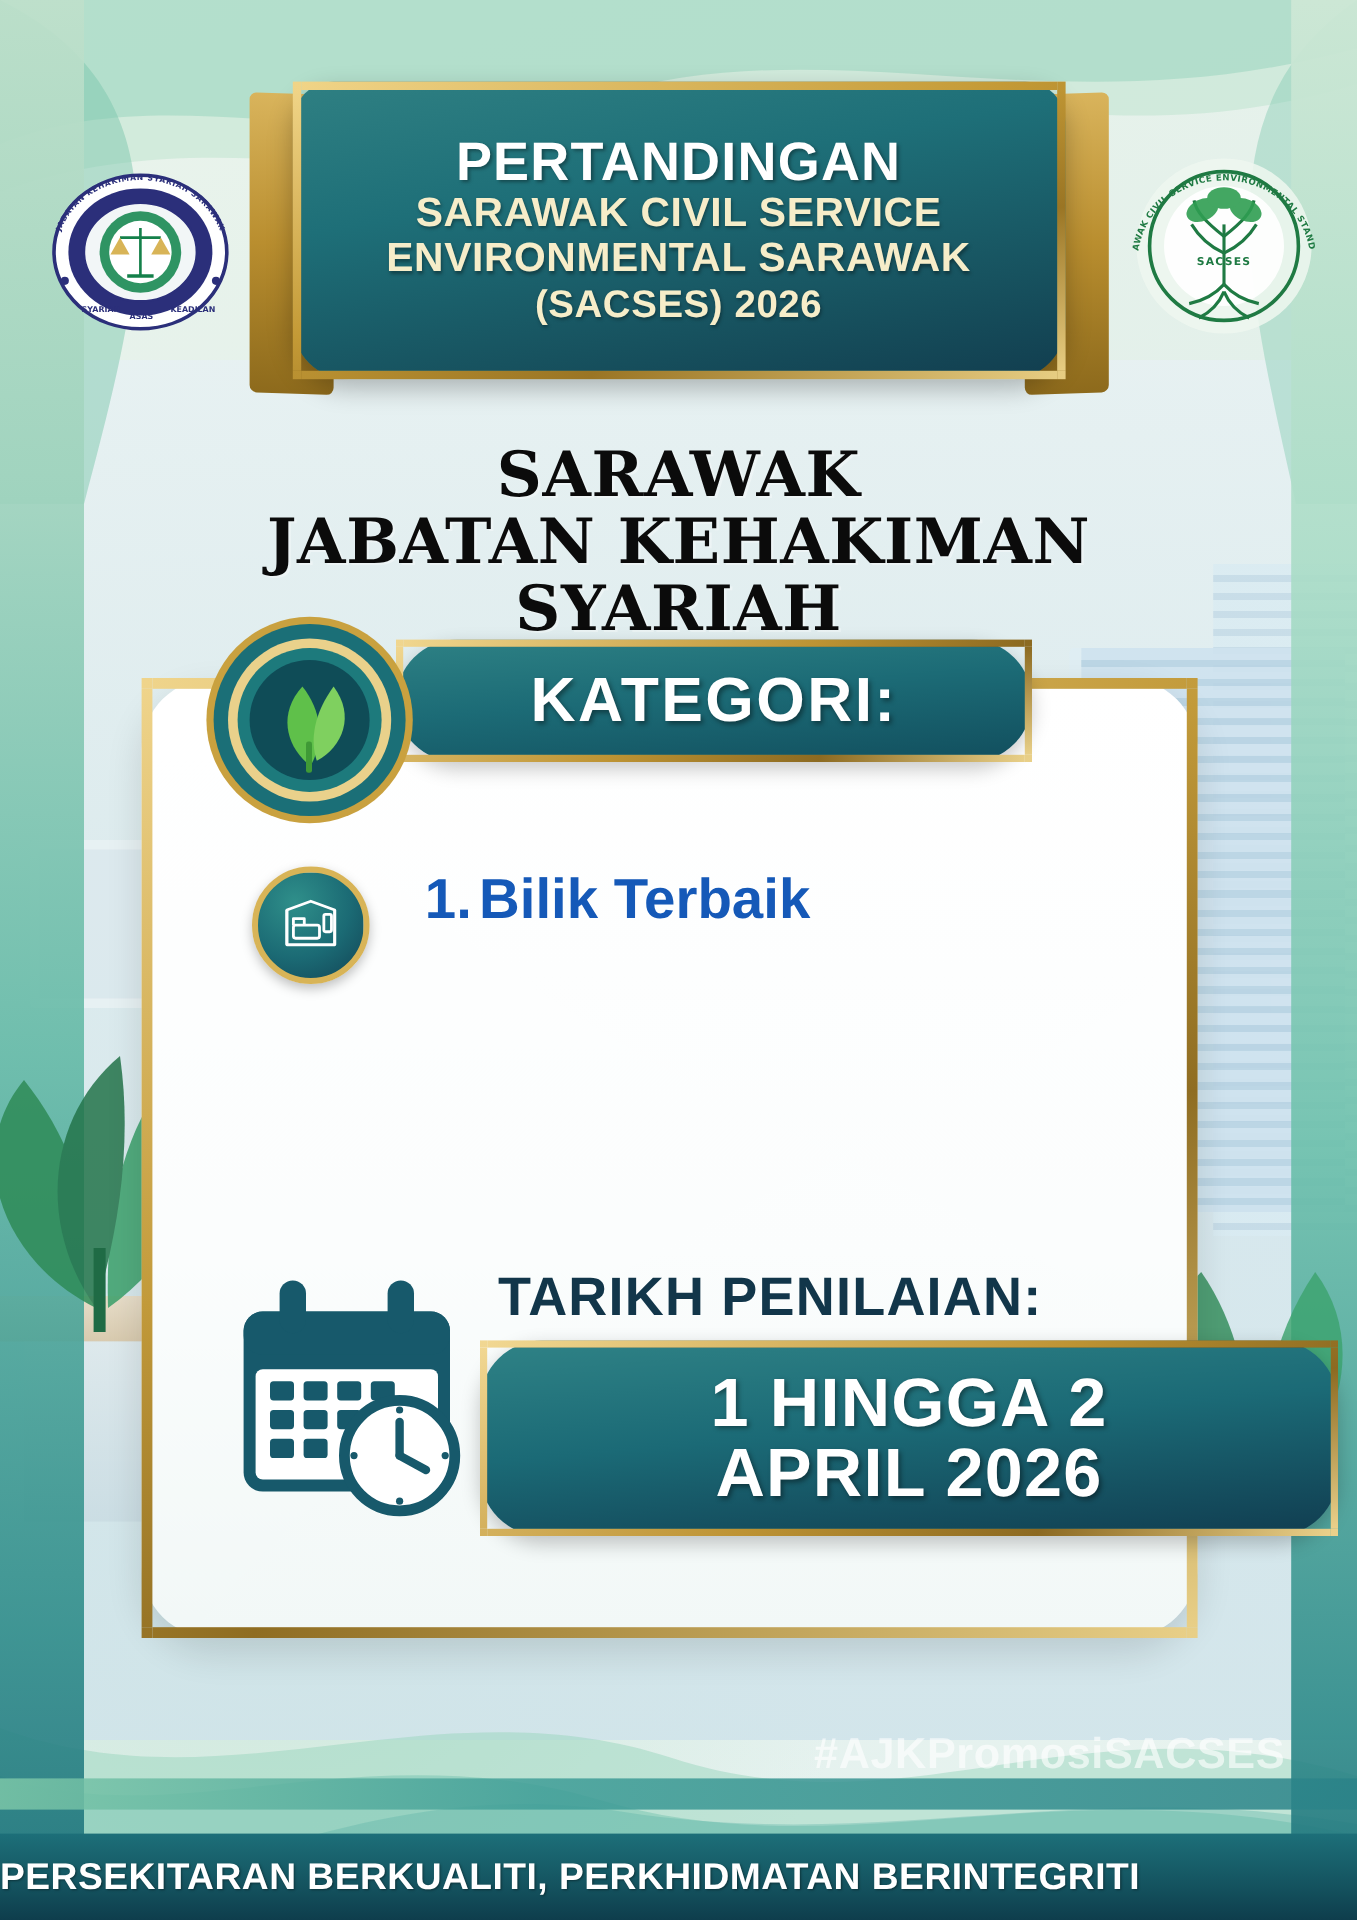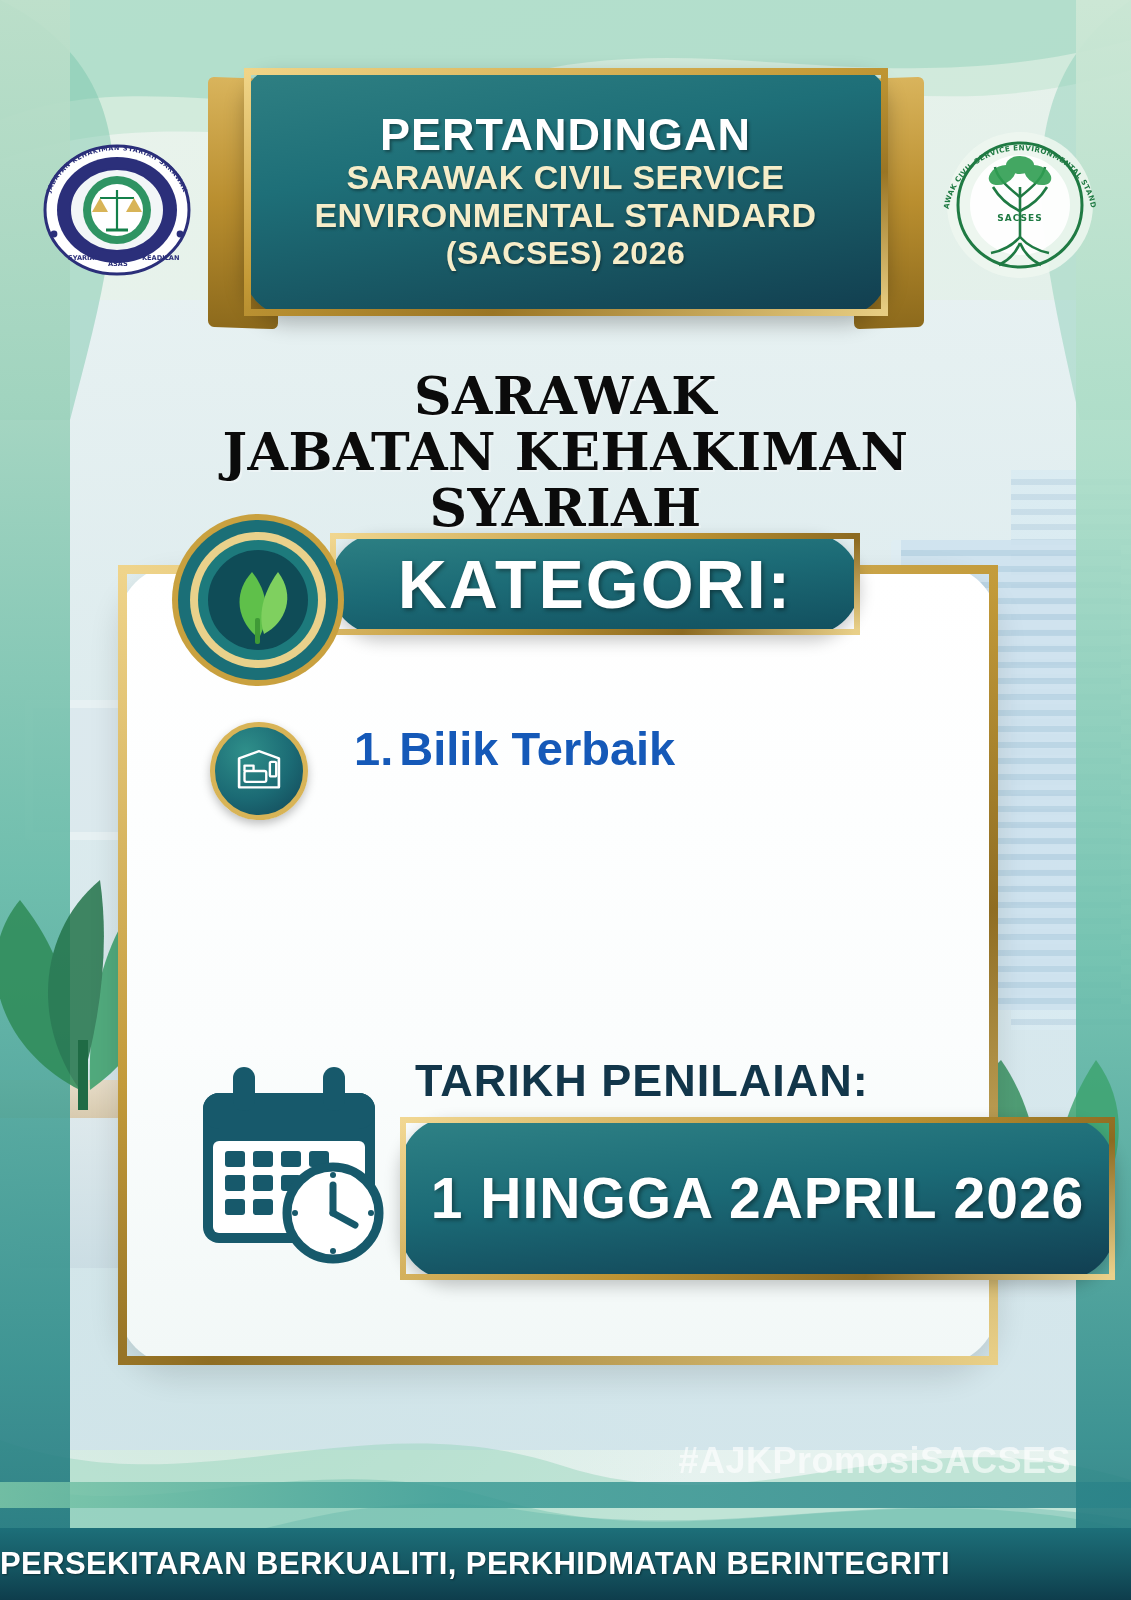--- a/index.html
+++ b/index.html
@@ -149,21 +149,21 @@
   .kategori-pill {
     position: absolute; left: 330px; top: 533px; width: 530px; height: 102px;
     background: linear-gradient(175deg, #2c7f83 0%, #1c6b76 45%, #12505f 100%);
     border: 6px solid;
     border-image: linear-gradient(150deg, #f0d68f, #bd9333 50%, #8c6a21 75%, #e9d089) 1;
     border-radius: 52px;
     display: flex; align-items: center; justify-content: center;
     box-shadow: 0 6px 16px rgba(0,0,0,.22);
   }
   .kategori-text {
-    color: #ffffff; font-size: 68px; font-weight: bold; letter-spacing: 2px;
+    color: #ffffff; font-size: 52px; font-weight: bold; letter-spacing: 2px;
     text-shadow: 2px 2px 4px rgba(0,0,0,.4);
   }
   .badge-seal {
     position: absolute; left: 168px; top: 510px; width: 180px; height: 180px;
   }
 
   
   .cat-list { position: absolute; left: 210px; top: 720px; width: 760px; }
   .cat-row { display: flex; align-items: flex-start; margin-bottom: 34px; }
   .cat-icon {
@@ -190,21 +190,21 @@
     position: absolute; left: 230px; top: 10px;
     color: #12364a; font-size: 45px; font-weight: bold; letter-spacing: 1px;
     text-shadow: 1px 1px 0 rgba(255,255,255,.5);
   }
   .date-pill {
     position: absolute; left: 215px; top: 72px; width: 715px; height: 163px;
     background: linear-gradient(175deg, #2e8185 0%, #1b6a76 45%, #113f52 100%);
     border: 6px solid;
     border-image: linear-gradient(150deg, #f1d792, #bd9333 50%, #8c6a21 75%, #ead18b) 1;
     border-radius: 52px;
-    display: flex; align-items: center; justify-content: center;
+    display: flex; flex-direction: column; align-items: center; justify-content: center;
     box-shadow: 0 6px 16px rgba(0,0,0,.22);
   }
   .date-l1, .date-l2 {
     color: #ffffff; font-size: 57px; font-weight: bold; line-height: 1.02;
     letter-spacing: 1px; text-shadow: 2px 2px 4px rgba(0,0,0,.4);
   }
 
   
   .hashtag {
     position: absolute; right: 60px; bottom: 118px;
@@ -272,21 +272,21 @@
     </g>
     <rect x="108" y="240" width="9" height="60" fill="#1f6b45"></rect>
   </svg>
 
   <div class="banner-wrap">
     <div class="banner-ribbon-l"></div>
     <div class="banner-ribbon-r"></div>
     <div class="banner">
       <div class="banner-line1">PERTANDINGAN</div>
       <div class="banner-line2">SARAWAK CIVIL SERVICE</div>
-      <div class="banner-line3">ENVIRONMENTAL STANDARD</div>
+      <div class="banner-line3">ENVIRONMENTAL SARAWAK</div>
       <div class="banner-line4">(SACSES) 2026</div>
     </div>
   </div>
 
   <svg class="logo-left" viewBox="0 0 170 140">
     <defs>
       <path id="arcL" d="M15,72 A70,62 0 0 1 155,72"></path>
       <path id="arcLb" d="M18,76 A67,58 0 0 0 152,76"></path>
     </defs>
     <ellipse cx="85" cy="70" rx="72" ry="64" fill="#ffffff" stroke="#2b2f7a" stroke-width="3"></ellipse>

